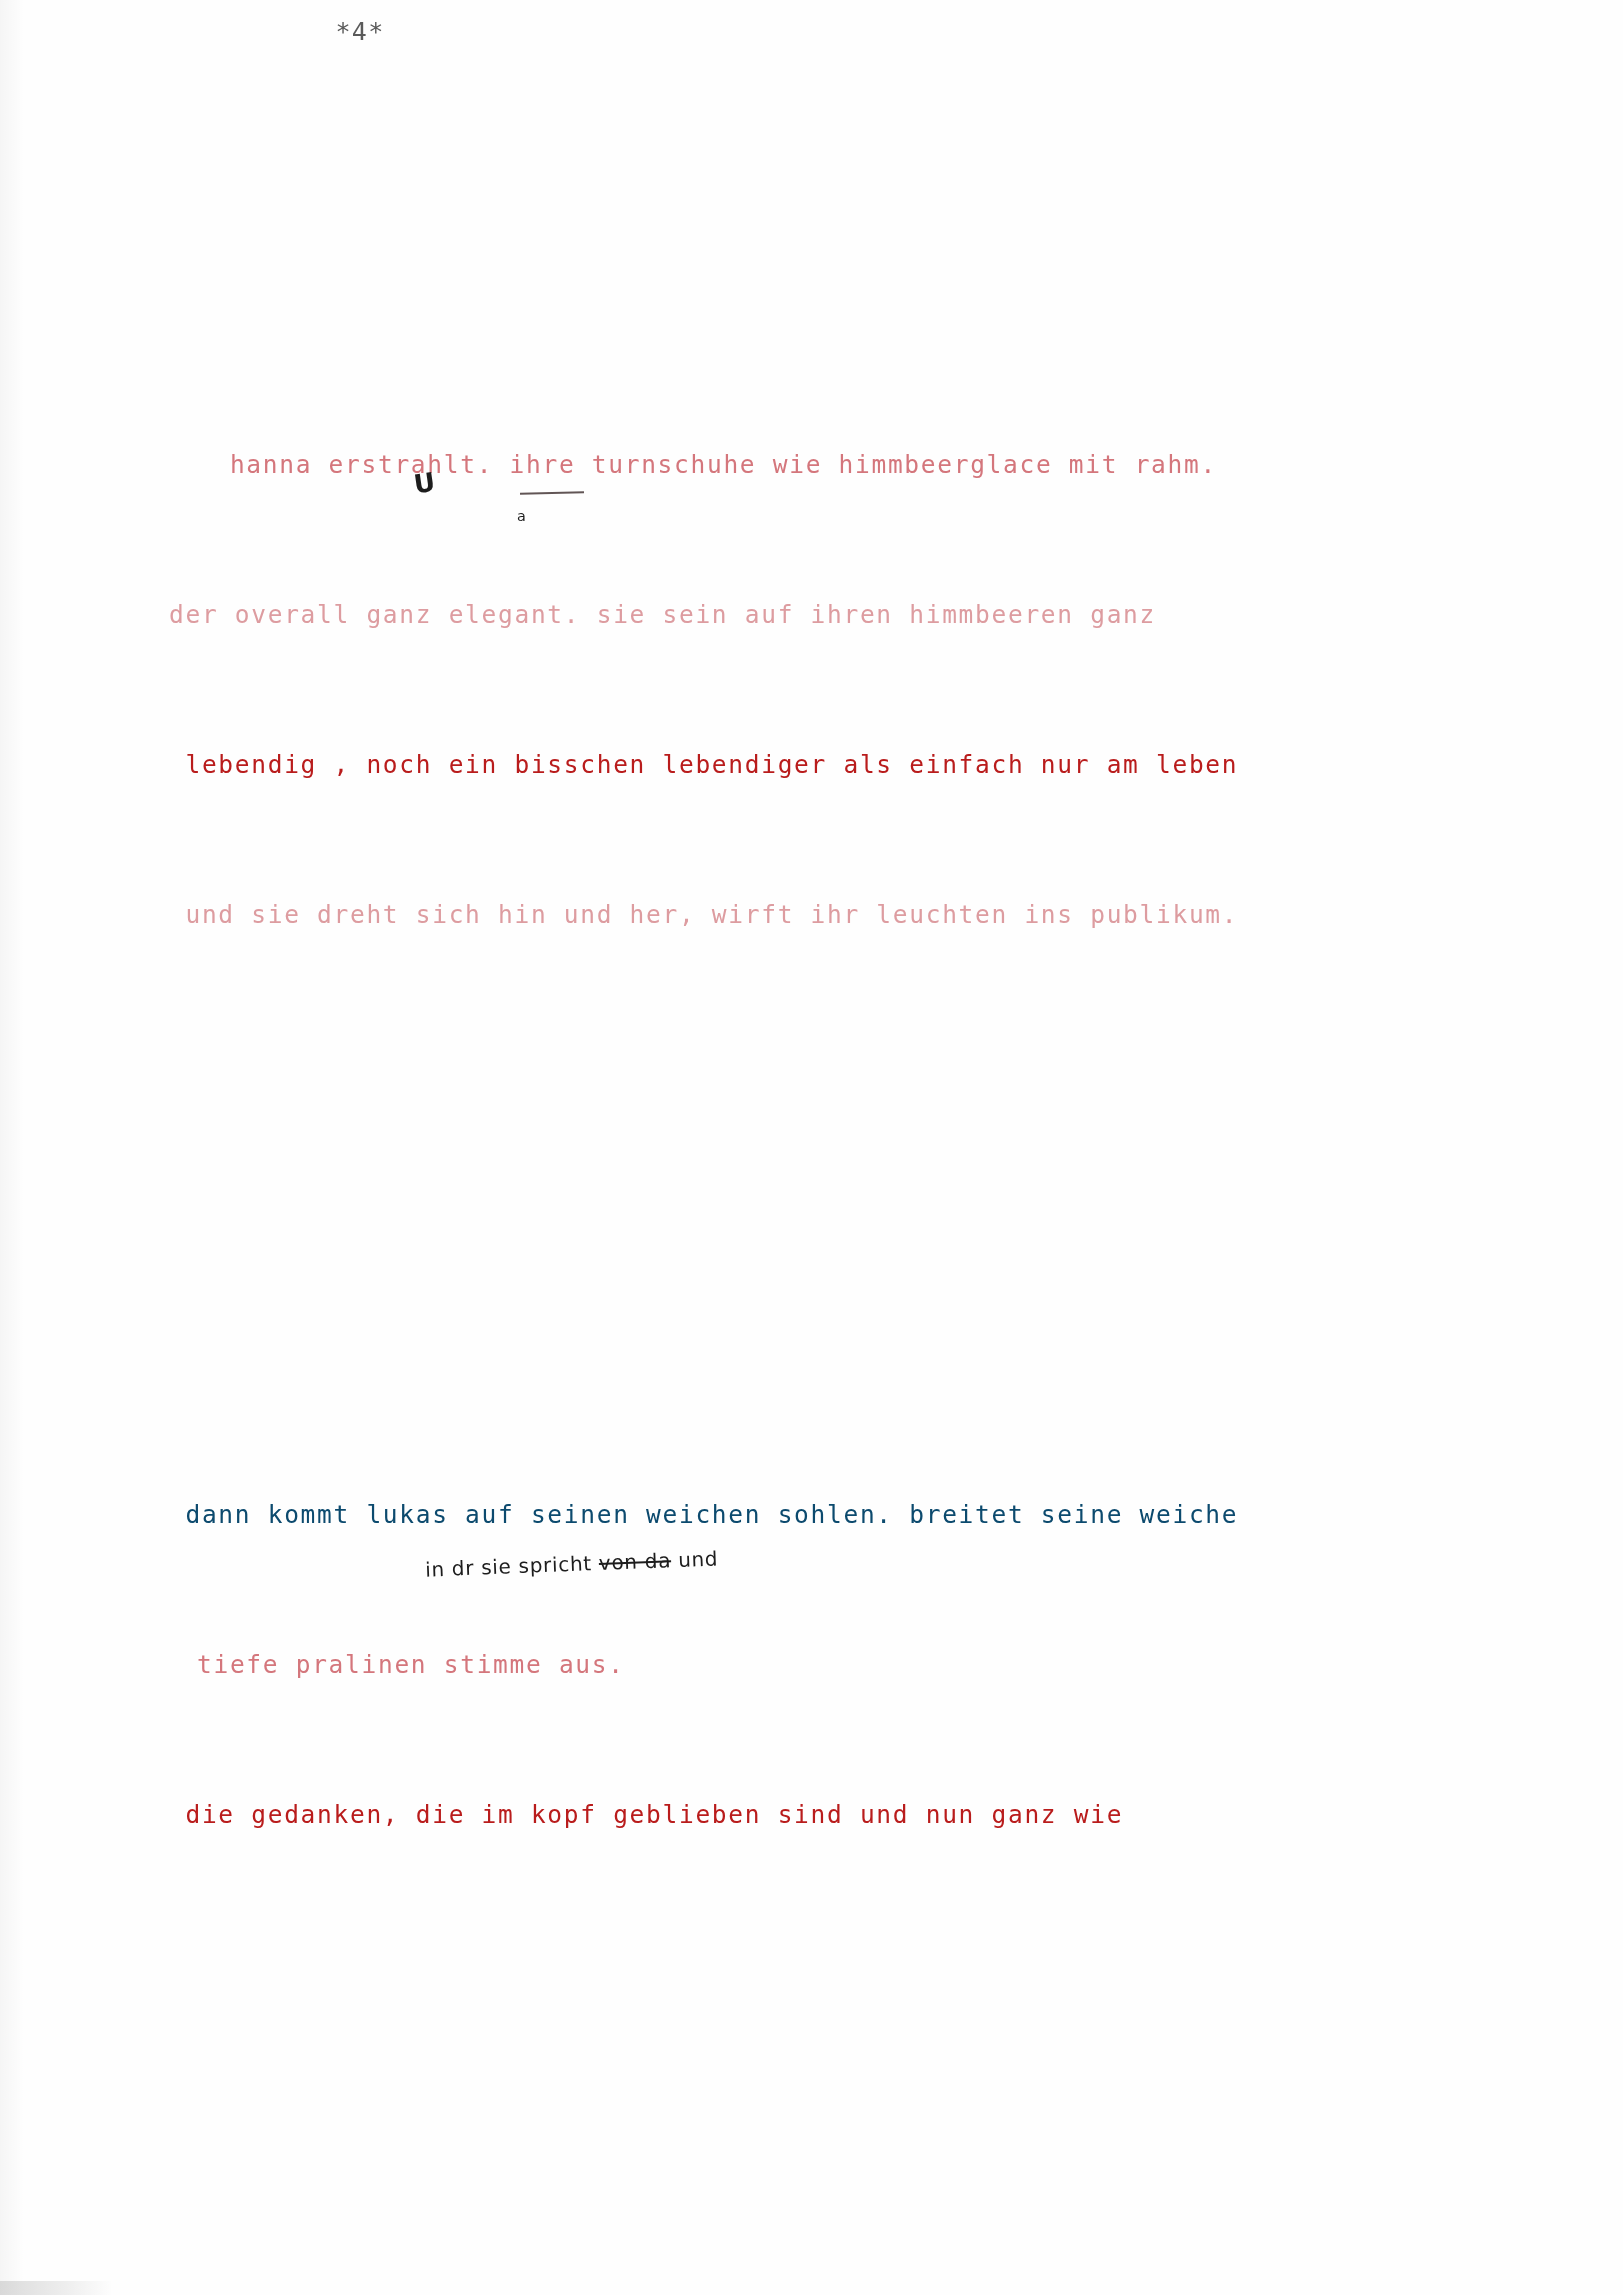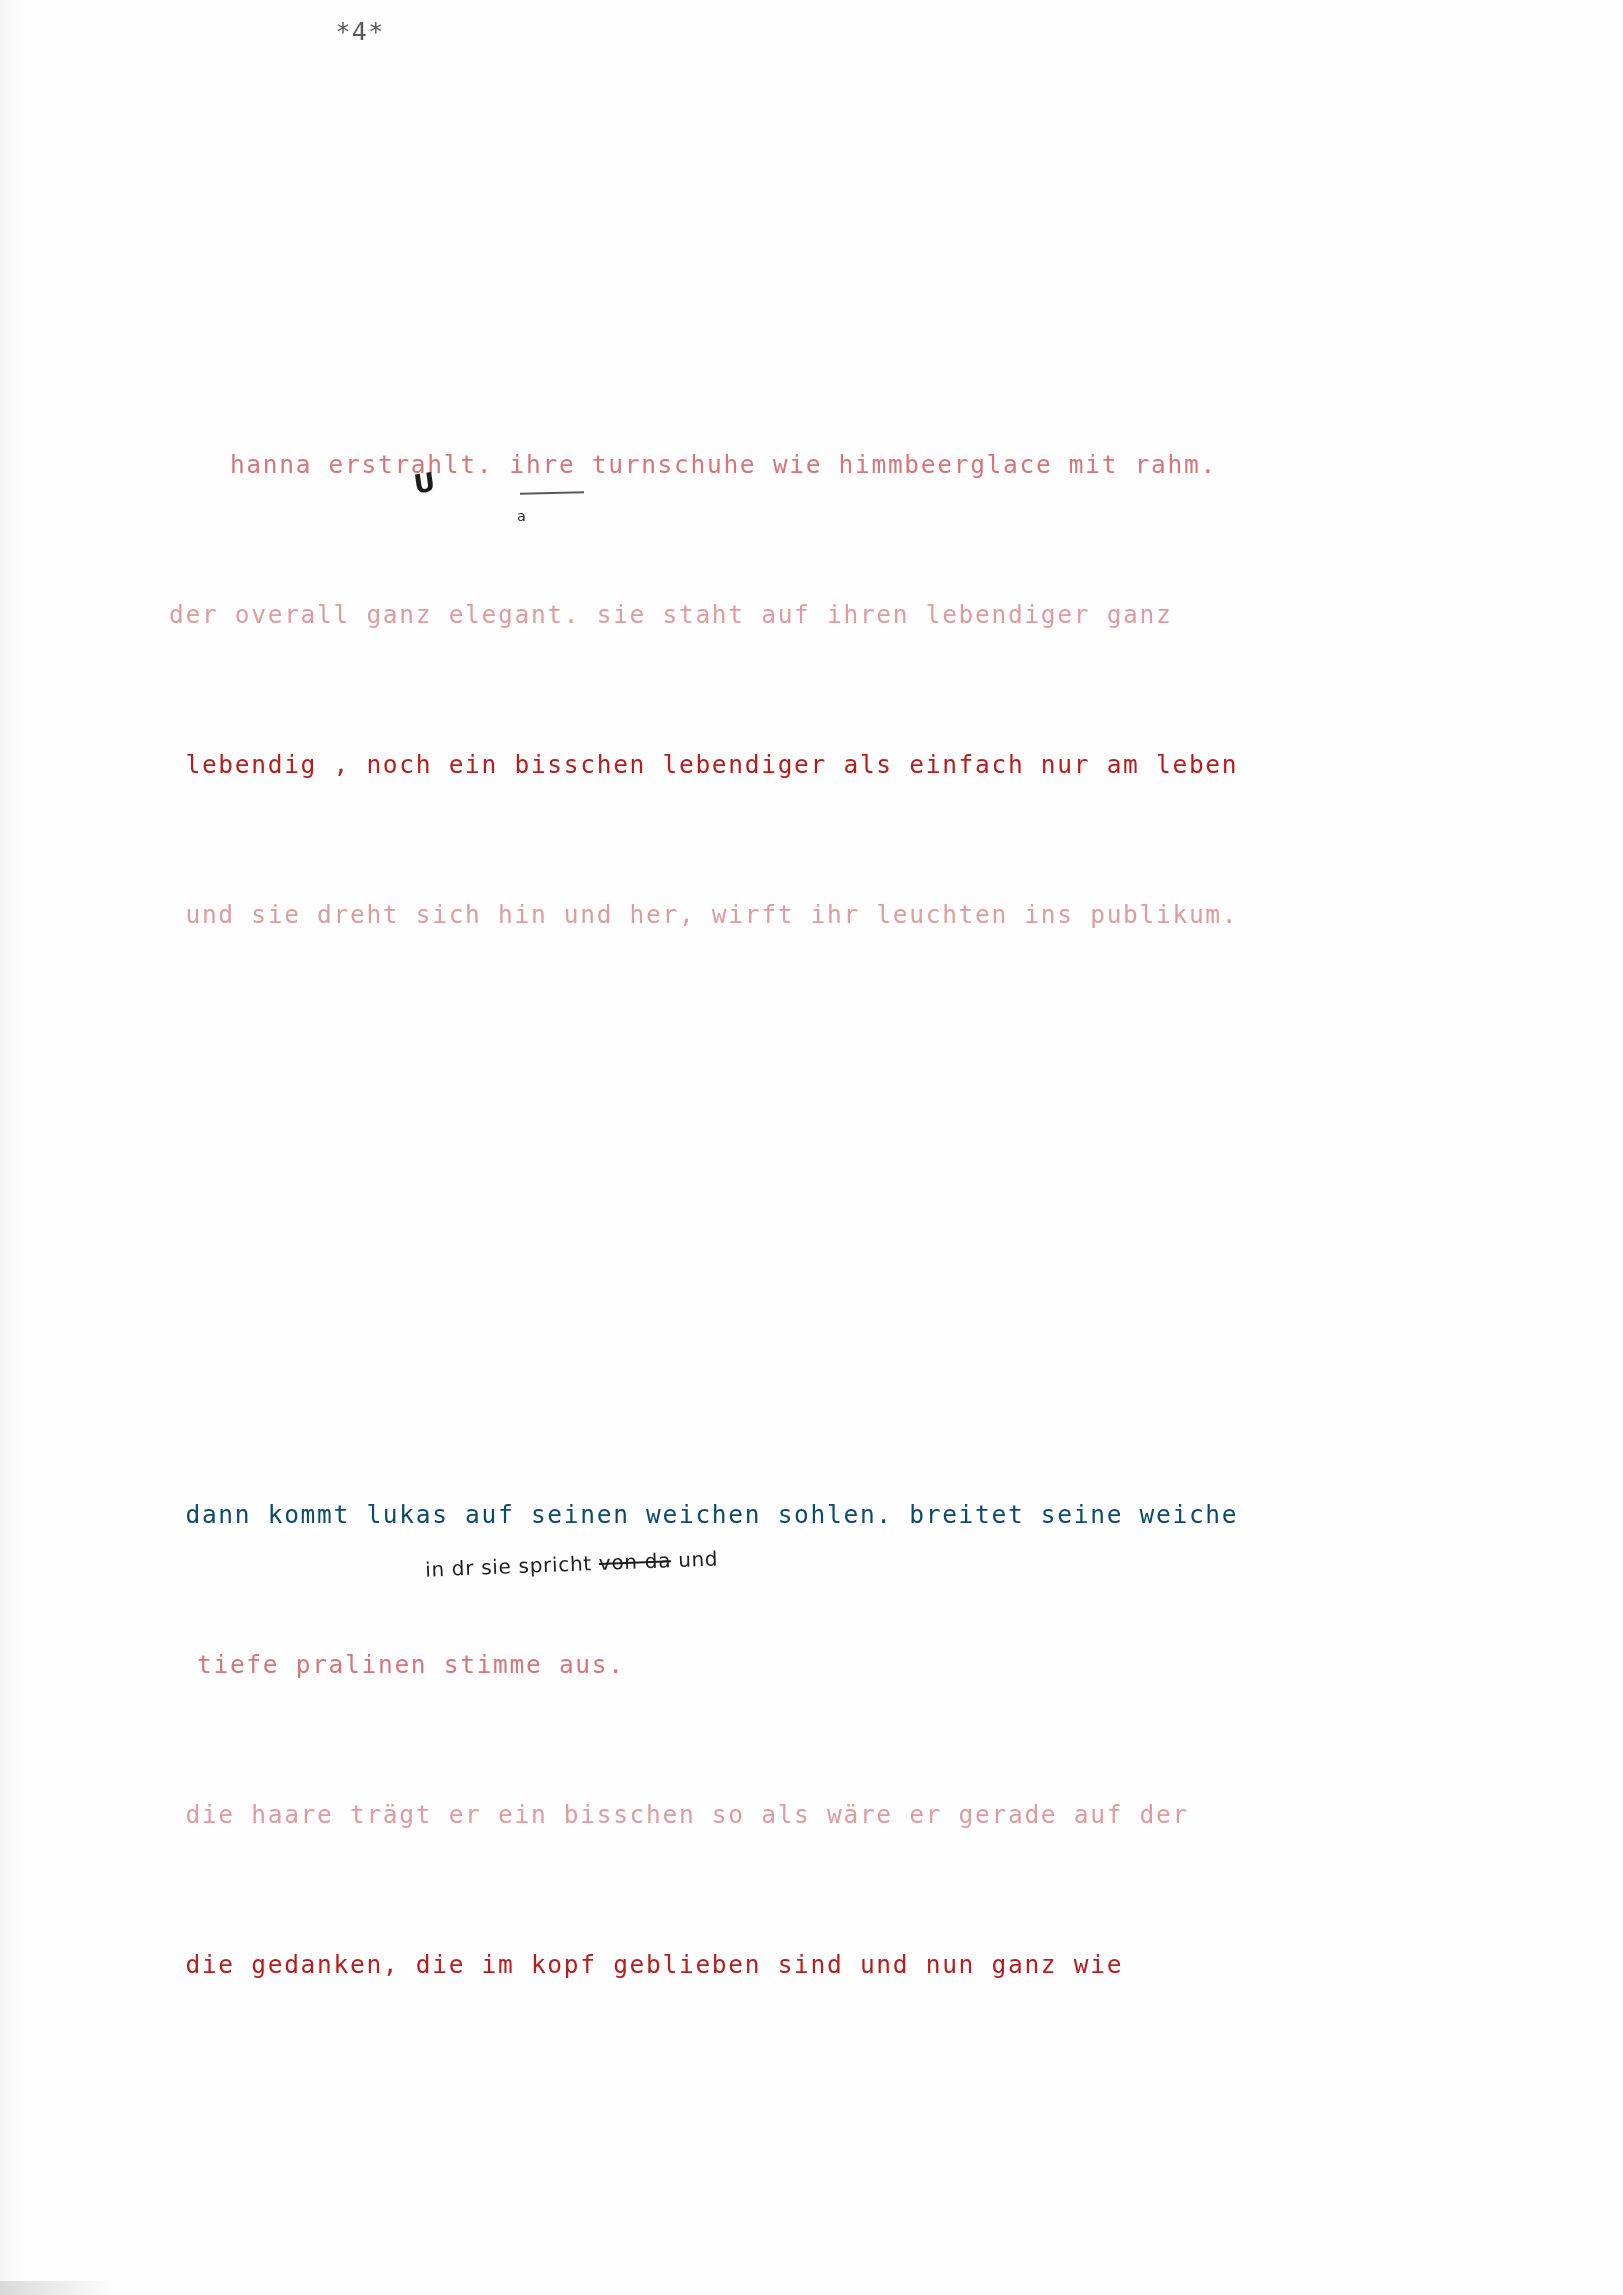--- a/index.html
+++ b/index.html
@@ -109,31 +109,30 @@
 
   <div class="scan-shade-left"></div>
   <div class="scan-edge"></div>
 
   <div class="page-number">*4*</div>
 
   <div class="body-text">
 
     <div class="para">
       <div class="ink-1">  hanna erstrahlt. ihre turnschuhe wie himmbeerglace mit rahm.</div>
-      <div class="ink-2">der overall ganz elegant. sie staht auf ihren lebendiger ganz</div>
+      <div class="ink-2">der overall ganz elegant. sie sein auf ihren himmbeeren ganz</div>
       <div class="ink-3"> lebendig , noch ein bisschen lebendiger als einfach nur am leben</div>
       <div class="ink-2"> und sie dreht sich hin und her, wirft ihr leuchten ins publikum.</div>
     </div>
 
     <div class="gap"></div>
 
     <div class="para">
       <div class="ink-4"> dann kommt lukas auf seinen weichen sohlen. breitet seine weiche</div>
       <div class="ink-1">tiefe pralinen stimme aus.</div>
-      <div class="ink-2"> die haare trägt er ein bisschen so als wäre er gerade auf der</div>
       <div class="ink-3"> die gedanken, die im kopf geblieben sind und nun ganz wie</div>
       
       
     </div>
 
     
     
 
     
 

